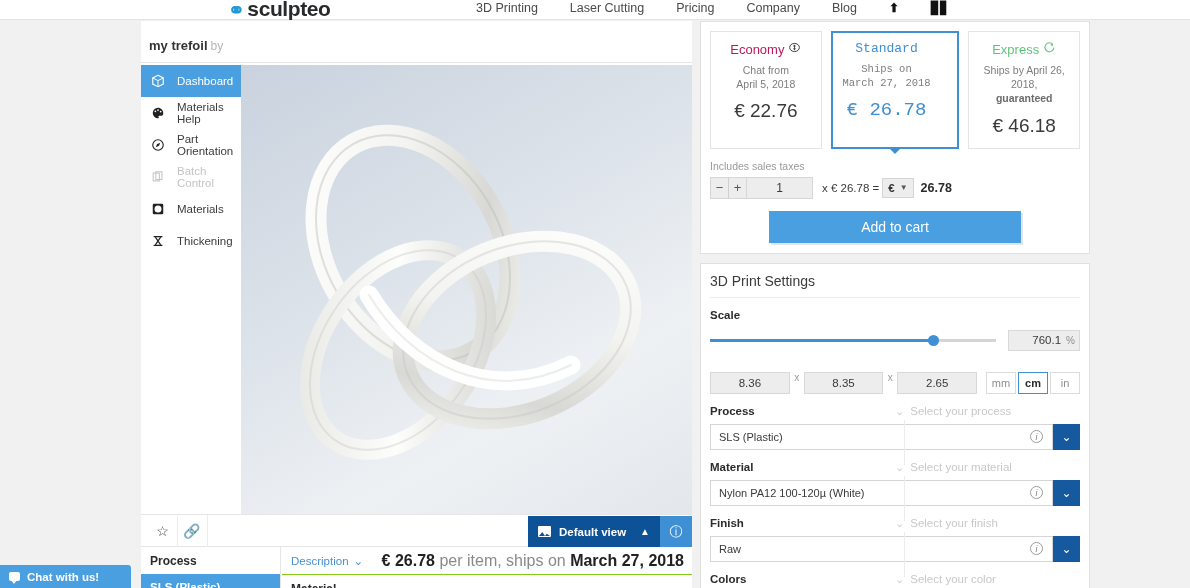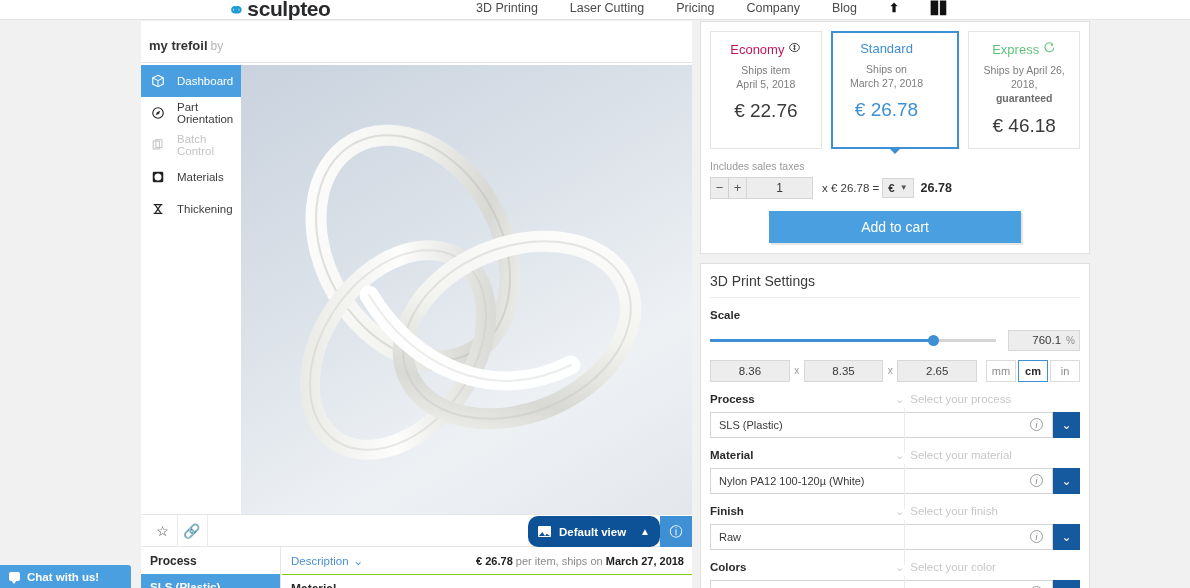--- a/index.html
+++ b/index.html
@@ -84,21 +84,21 @@
     display:flex; align-items:center; justify-content:center;
     font-size:14px; color:#3d3d3d; cursor:pointer;
     border-right:1px solid #ececec;
   }
   .vb-star { left:7px; }
   .vb-link { left:37px; }
   .default-view {
     position:absolute; right:32px; top:1px; height:31px;
     background:#0d5196; color:#fff;
     display:flex; align-items:center; gap:8px;
-    padding:0 10px; font-size:11.5px; font-weight:bold; cursor:pointer;border-radius:10px;
+    padding:0 10px; font-size:11.5px; font-weight:bold; cursor:pointer;
   }
   .dv-thumb { width:13px; height:11px; background:#fff; border-radius:1px; position:relative; overflow:hidden; }
   .dv-thumb:after{ content:""; position:absolute; left:1px; bottom:1px; width:11px; height:5px;
      background:#0d5196; clip-path:polygon(0 100%,30% 20%,55% 100%,70% 55%,100% 100%); }
   .dv-caret { font-size:10px; margin-left:6px; }
   .vb-help {
     position:absolute; right:0; top:1px; width:32px; height:31px;
     background:#3e8fd4; color:#fff;
     display:flex; align-items:center; justify-content:center;
     font-size:13px; cursor:pointer;
@@ -111,36 +111,36 @@
     border-right:1px solid #e6e6e6;
   }
   .wb-left-head { height:27px; display:flex; align-items:center; padding-left:9px; font-size:12px; font-weight:bold; color:#2b2b2b; }
   .wb-left-item { height:26px; background:#4a9fe0; color:#fff; display:flex; align-items:center; padding-left:9px; font-size:11.5px; font-weight:bold; }
   .wb-right { position:absolute; left:141px; top:0; width:410px; height:41px; background:#fff; }
   .wb-rowtop {
     height:28px; display:flex; align-items:center; justify-content:space-between;
     padding:0 8px 0 9px; border-bottom:1px solid #84cc16;
   }
   .desc-toggle { color:#4a8fd0; font-size:11.5px; display:flex; align-items:center; gap:5px; cursor:pointer; }
-  .price-line { font-size:11px; color:#8a8a8a; }
+  .price-line { font-size:16px; color:#8a8a8a; }
   .price-line b { color:#222; }
   .wb-rowbot { padding:7px 0 0 9px; font-size:12px; font-weight:bold; color:#2b2b2b; }
 
   
   .rightcol { position:absolute; left:700px; top:21px; width:390px; }
 
   .card { background:#fff; border:1px solid #e0e0e0; }
 
   .price-card { padding:9px 9px 10px 9px; }
   .tiers { display:flex; gap:9px; }
   .tier {
     flex:1; border:1px solid #e4e4e4; background:#fff;
     text-align:center; padding:9px 4px 11px 4px; position:relative; cursor:pointer;
   }
-  .tier.selected { border:2px solid #3e8fd4; padding:8px 20px 10px 3px; }
+  .tier.selected { border:2px solid #3e8fd4; padding:8px 20px 10px 3px;font-family:Liberation Mono, monospace; }
   .tier.selected:after {
     content:""; position:absolute; left:50%; bottom:-7px; margin-left:-7px;
     width:0; height:0; border-left:7px solid transparent; border-right:7px solid transparent;
     border-bottom:7px solid #3e8fd4;
     transform:rotate(180deg); transform-origin:center;
   }
   .tier-name { font-size:13px; color:#be185d; display:flex; align-items:center; justify-content:center; gap:4px; }
   .tier.selected .tier-name { color:#3e8fd4; }
   .tier.express .tier-name { color:#5fc47a; }
   .tier-sub { margin-top:6px; font-size:10.5px; color:#7d7d7d; line-height:1.35; }
@@ -188,21 +188,21 @@
     position:absolute; top:3px; width:11px; height:11px; border-radius:50%;
     background:#3e8fd4; cursor:pointer;
   }
   .scale-box {
     width:72px; height:21px; background:#ededed; border:1px solid #d8d8d8;
     display:flex; align-items:center; justify-content:flex-end; padding-right:4px;
     font-size:11.5px; color:#3a3a3a; margin-left:12px;
   }
   .pct { font-size:10px; color:#8d8d8d; margin-left:5px; }
 
-  .dims-row { margin-top:9px; display:flex; align-items:center; gap:0; }
+  .dims-row { margin-top:21px; display:flex; align-items:flex-start; gap:0; }
   .dim-box {
     flex:1; height:22px; background:#ededed; border:1px solid #d8d8d8;
     display:flex; align-items:center; justify-content:center;
     font-size:11.5px; color:#3a3a3a;
   }
   .dim-x { width:14px; text-align:center; font-size:10px; color:#9a9a9a; }
   .unit-group { display:flex; margin-left:7px; }
   .unit {
     width:30px; height:22px; border:1px solid #dcdcdc; background:#fff;
     display:flex; align-items:center; justify-content:center;
@@ -280,20 +280,31 @@
 
     <div class="ws-menu">
       <div class="ws-menu-item active">
         <span class="mi-ico">
           <svg viewBox="0 0 16 16" width="14" height="14">
               <path d="M8 1.5 14 4.5v7L8 14.5 2 11.5v-7z" fill="none" stroke="#222" stroke-width="1.3"></path>
               <path d="M2 4.5 8 7.5l6-3M8 7.5V14.5" fill="none" stroke="#222" stroke-width="1.1"></path>
             </svg>
         </span>
         <span>Dashboard</span>
+      </div>
+      <div class="ws-menu-item">
+        <span class="mi-ico">
+          <svg viewBox="0 0 16 16" width="14" height="14">
+              <path d="M8 2a6 6 0 1 0 0 12c1 0 1.2-.7.7-1.2-.6-.7-.1-1.6.8-1.6H11a3 3 0 0 0 3-3C14 4.8 11.3 2 8 2z" fill="#222"></path>
+              <circle cx="5" cy="6" r="1" fill="#fff"></circle>
+              <circle cx="8" cy="4.6" r="1" fill="#fff"></circle>
+              <circle cx="11" cy="6.3" r="1" fill="#fff"></circle>
+            </svg>
+        </span>
+        <span>Materials Help</span>
       </div>
       <div class="ws-menu-item">
         <span class="mi-ico">
           <svg viewBox="0 0 16 16" width="14" height="14">
               <circle cx="8" cy="8" r="6" fill="none" stroke="#222" stroke-width="1.3"></circle>
               <path d="M10.5 5.5 6.8 7.2 5.5 10.5 9.2 8.8z" fill="#222"></path>
             </svg>
         </span>
         <span>Part Orientation</span>
       </div>
@@ -402,21 +413,21 @@
         <div class="tier-name">
           <span>Economy</span>
           <span>
             <svg viewBox="0 0 16 16" width="13" height="13">
                 <ellipse cx="8" cy="8" rx="6" ry="5" fill="none" stroke="#3b3b3b" stroke-width="1.2"></ellipse>
                 <path d="M8 4.6v6.8M6.4 6.2h3.1M6.4 9.6h3.1" stroke="#3b3b3b" stroke-width="1.1"></path>
               </svg>
           </span>
         </div>
         <div class="tier-sub">
-          <div>Ships item</div>
+          <div>Chat from</div>
           <div>April 5, 2018</div>
         </div>
         <div class="tier-price">€ 22.76</div>
       </div>
 
       <div class="tier selected">
         <div class="tier-name">
           <span>Standard</span>
         </div>
         <div class="tier-sub">

